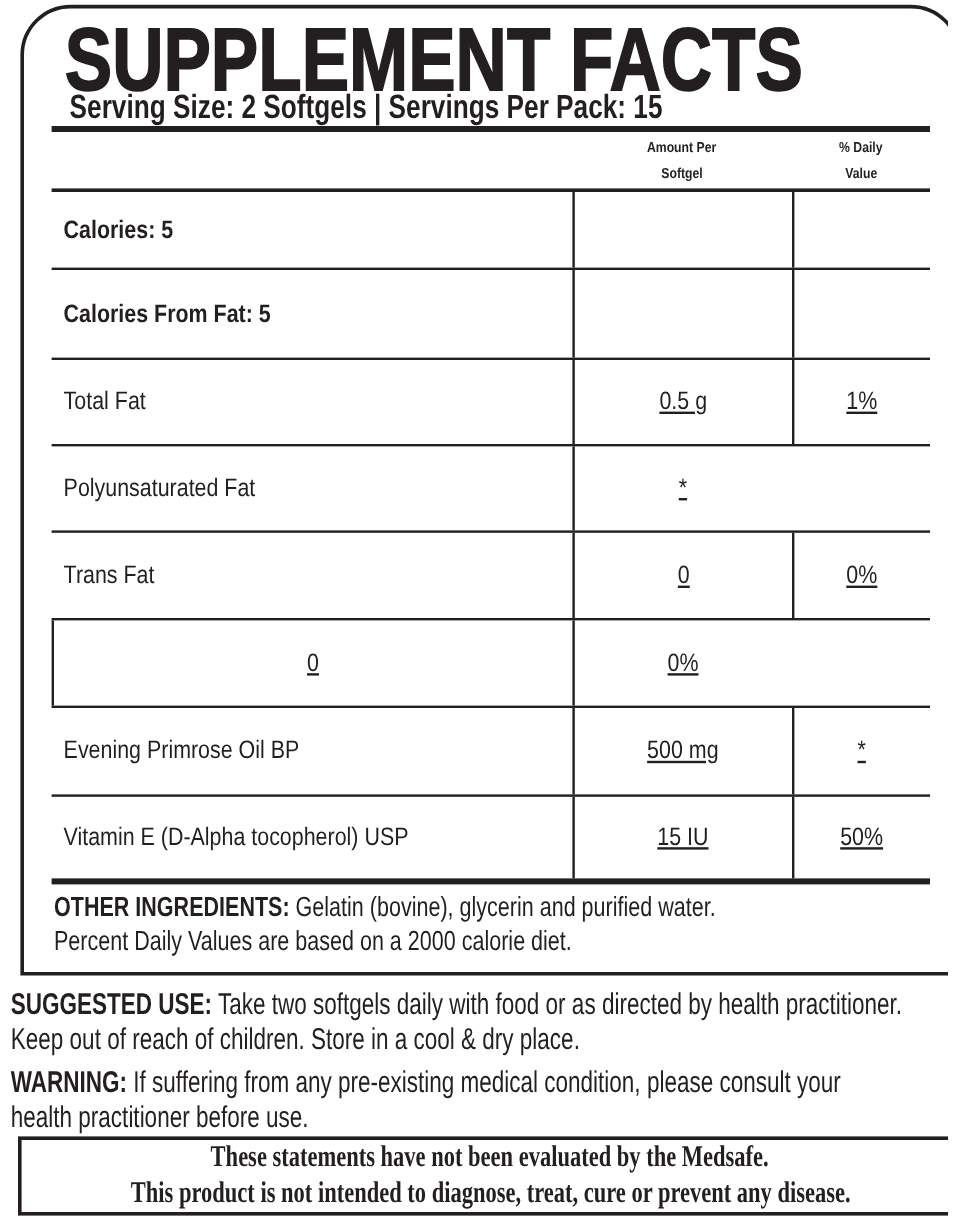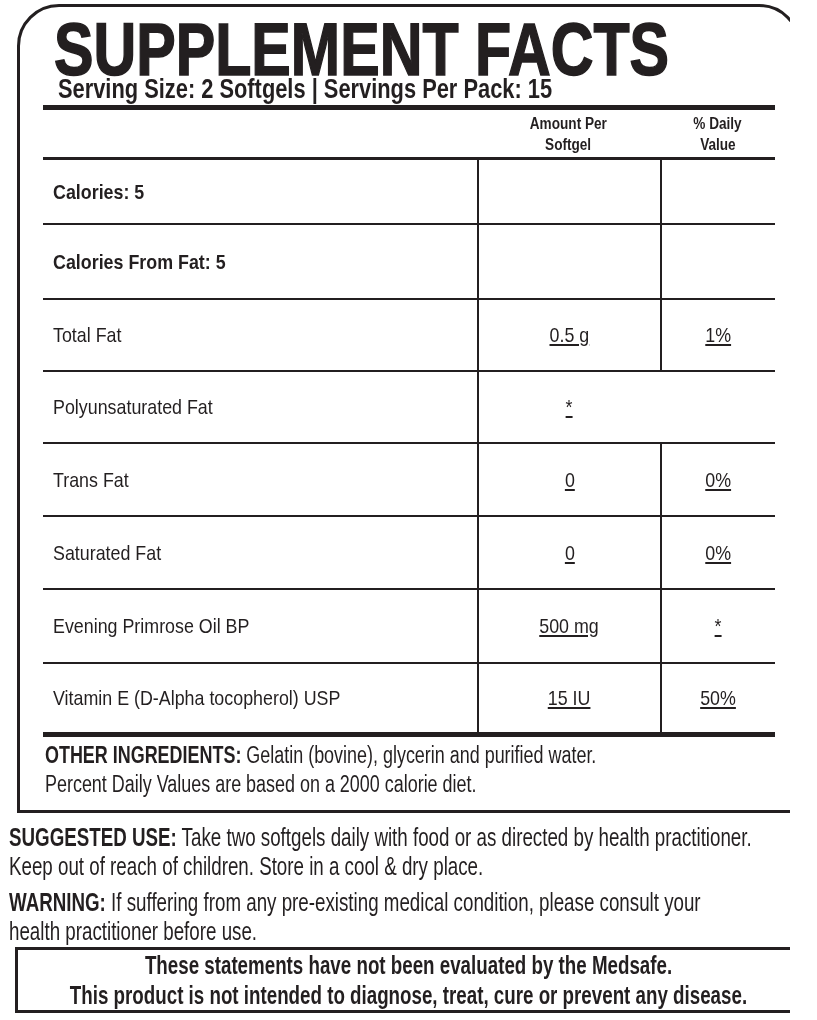--- a/index.html
+++ b/index.html
@@ -25,40 +25,40 @@
   .cx78 { transform:scaleX(0.78); }
   .cxline { transform:scaleX(0.75); transform-origin:left center; white-space:nowrap; }
   .cxline78 { transform:scaleX(0.78); transform-origin:left center; white-space:nowrap; }
 
   .facts-table {
     position:absolute; left:23px; top:98px; width:732px;
     border-top:5px solid var(--ink); border-bottom:5px solid var(--ink);
   }
   .hrow { display:grid; grid-template-columns:434px 183px 115px; height:47px; border-bottom:3px solid var(--ink); }
   .hcell { display:flex; flex-direction:column; align-items:center; justify-content:center;
-           font-weight:bold; font-size:16px; line-height:21px; text-align:center; }
+           font-weight:bold; font-size:12px; line-height:21px; text-align:center; }
   .row { display:grid; grid-template-columns:434px 183px 115px; border-bottom:2px solid var(--ink); }
   .row:last-child { border-bottom:none; }
   .cell { display:flex; align-items:center; font-size:21px; }
   .cell.name { padding-left:10px; }
   .cell.mid, .cell.dv { justify-content:center; border-left:2px solid var(--ink);text-decoration:underline; }
   .row.bold .cell.name { font-weight:bold; }
 
   .other { position:absolute; left:25px; top:734px; font-size:23px; line-height:29px; }
   .lead { font-weight:bold; }
 
   .para { position:absolute; font-size:25px; line-height:29px; }
   .suggested { left:9px; top:823px; }
   .warning   { left:9px; top:888px; }
 
   .disclaimer {
     position:absolute; left:15px; top:947px; width:787px; height:66px;
     box-sizing:border-box; border:3px solid var(--ink);
     display:flex; flex-direction:column; justify-content:center; align-items:center;
-    font-weight:bold; font-size:25px; line-height:30px; text-align:center;
+    font-weight:bold; font-size:25px; line-height:30px; text-align:center;font-family:Liberation Serif, serif;
   }
   .d-line .cx { transform:scaleX(0.75); transform-origin:center center; }
 </style>
 </head>
 <body>
 
 <div class="stage">
 
   <div class="outer-box">
 
@@ -133,23 +133,20 @@
           </div>
         <div class="cell mid">
             <span class="cx cxc">0</span>
           </div>
         <div class="cell dv">
             <span class="cx cxc">0%</span>
           </div>
       </div>
 
       <div class="row" style="height:71px">
-        <div class="cell name">
-            <span class="cx">Saturated Fat</span>
-          </div>
         <div class="cell mid">
             <span class="cx cxc">0</span>
           </div>
         <div class="cell dv">
             <span class="cx cxc">0%</span>
           </div>
       </div>
 
       <div class="row" style="height:72px">
         <div class="cell name">

